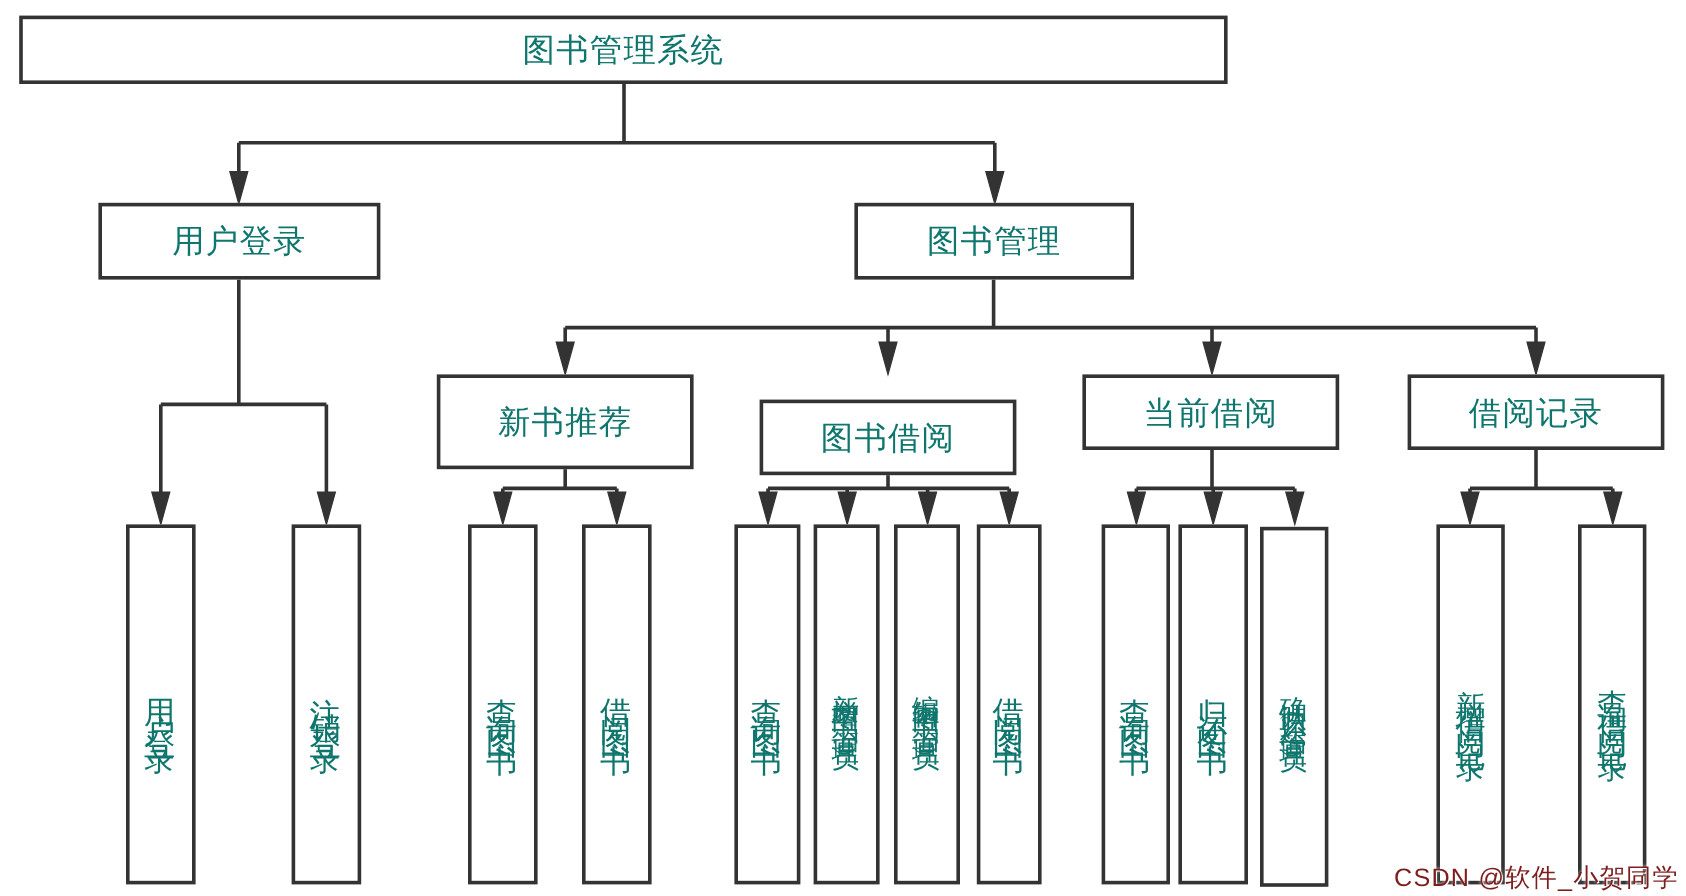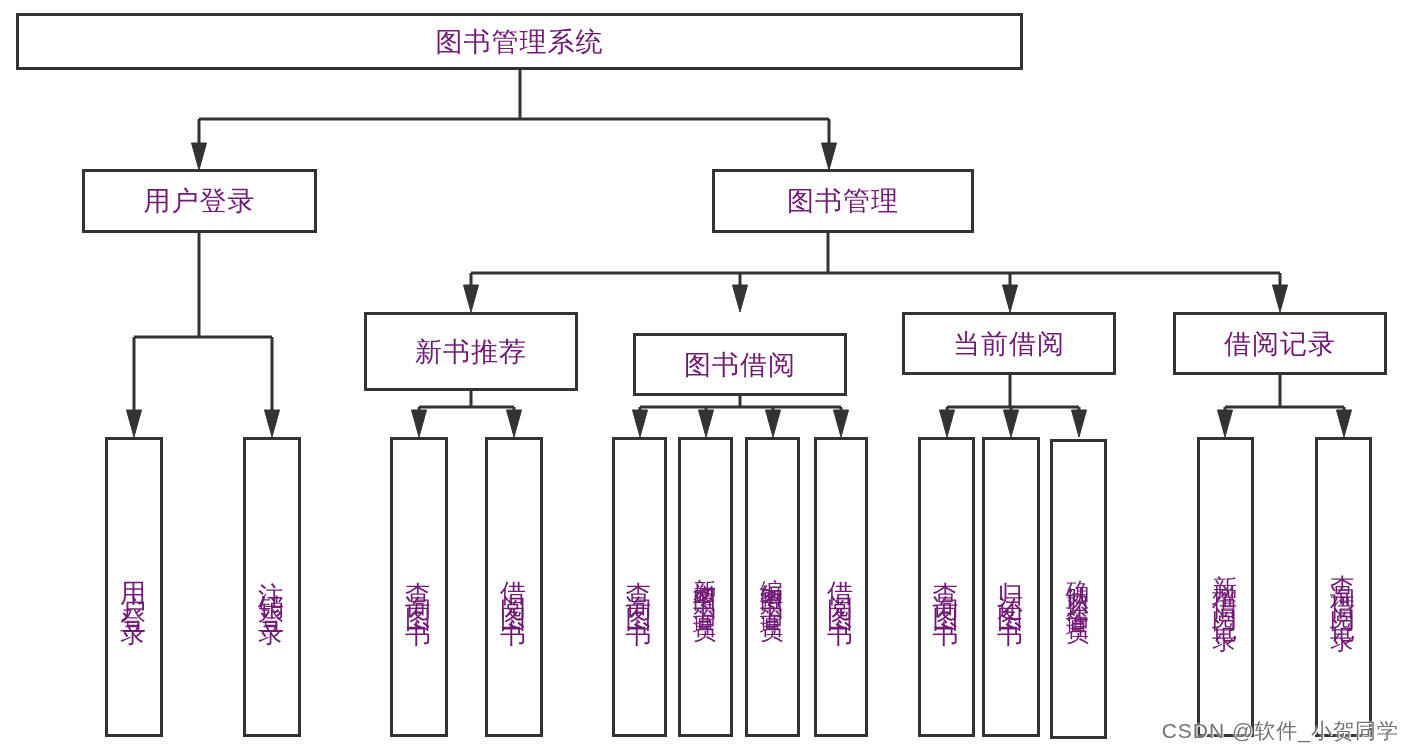--- a/index.html
+++ b/index.html
@@ -10,30 +10,30 @@
     font-family:"Liberation Sans","DejaVu Sans",sans-serif;
     overflow:hidden;
   }
   .wires { position:absolute; left:0; top:0; width:1405px; height:747px; }
   .wires path { stroke:#333333; stroke-width:3; fill:none; }
   .wires polygon { fill:#333333; stroke:#333333; stroke-width:1; }
   .box {
     position:absolute; box-sizing:border-box;
     background:#ffffff; border:3px solid #333333;
     display:flex; align-items:center; justify-content:center;
-    color:#701a75; text-align:center; z-index:2;
+    color:#0f766e; text-align:center; z-index:2;
   }
   .h  { font-size:27px; letter-spacing:1px; white-space:nowrap; }
   .v  { writing-mode:vertical-rl; text-orientation:mixed; }
   .v4 { font-size:26px; letter-spacing:13px; }
   .v6 { font-size:25px; letter-spacing:11px; }
   .v9 { font-size:23px; letter-spacing:6px; }
   .watermark {
     position:absolute; right:6px; top:717px; z-index:5;
-    color:#737373; font-size:21px; letter-spacing:1px; white-space:nowrap;
+    color:#7f1d1d; font-size:21px; letter-spacing:1px; white-space:nowrap;
     text-shadow:0 0 3px #ffffff, 1px 1px 0 #ffffff;
   }
 </style>
 </head>
 <body>
 
 <div class="canvas">
 
   <svg class="wires" viewBox="0 0 1405 747" xmlns="http://www.w3.org/2000/svg">
     <g>
@@ -74,21 +74,21 @@
     <g>
       <path d="M1280 375 V407 M1225 407 H1344 M1225 407 V412 M1344 407 V412"></path>
       <polygon points="1217.5,410 1232.5,410 1225,437"></polygon>
       <polygon points="1336.5,410 1351.5,410 1344,437"></polygon>
     </g>
   </svg>
 
   <div class="box h" style="left:16px; top:13px; width:1007px; height:57px;">图书管理系统</div>
 
   <div class="box h" style="left:82px; top:169px; width:235px; height:64px;">用户登录</div>
-  <div class="box h" style="left:712px; top:169px; width:262px; height:64px;">图书管理</div>
+  <div class="box h" style="left:712px; top:169px; width:233px; height:64px;">图书管理</div>
 
   <div class="box h" style="left:364px; top:312px; width:214px; height:79px;">新书推荐</div>
   <div class="box h" style="left:633px; top:312px; width:214px; height:63px;margin-top:21px;">图书借阅</div>
   <div class="box h" style="left:902px; top:312px; width:214px; height:63px;">当前借阅</div>
   <div class="box h" style="left:1173px; top:312px; width:214px; height:63px;">借阅记录</div>
 
   <div class="box v v4" style="left:105px; top:437px; width:58px; height:300px;">用户登录</div>
   <div class="box v v4" style="left:243px; top:437px; width:58px; height:300px;">注销登录</div>
 
   <div class="box v v4" style="left:390px; top:437px; width:58px; height:300px;">查询图书</div>

